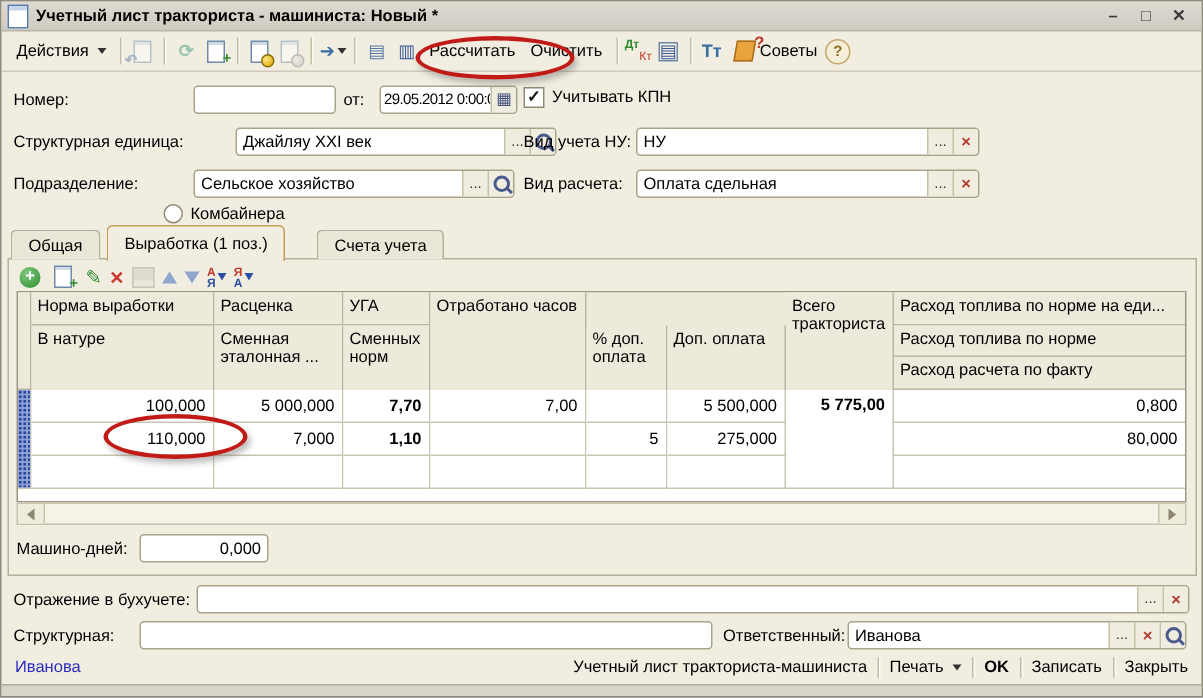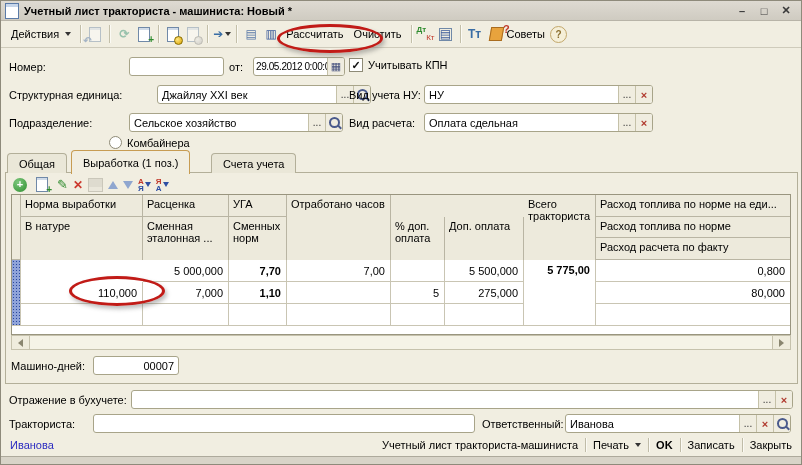--- a/index.html
+++ b/index.html
@@ -328,20 +328,21 @@
       <div class="th nb" style="grid-area:2/7/4/8;">Доп. оплата</div>
       <div class="th" style="grid-area:1/9/2/10;border-right:none;">Расход топлива по норме на еди...</div>
       <div class="th nb" style="grid-area:1/8/4/9;">Всего тракториста</div>
       <div class="th" style="grid-area:2/9/3/10;border-right:none;">Расход топлива по норме</div>
       <div class="th nb" style="grid-area:3/9/4/10;border-right:none;border-bottom:1px solid #B9B5A3;">Расход расчета по факту</div>
     </div>
     <div class="tbody">
       <div class="tgrid">
         <div class="rowmark"></div>
 
+        <div class="td" style="grid-area:1/2;">100,000</div>
         <div class="td" style="grid-area:1/3;">5 000,000</div>
         <div class="td bold" style="grid-area:1/4;">7,70</div>
         <div class="td" style="grid-area:1/5;">7,00</div>
         <div class="td" style="grid-area:1/6;"></div>
         <div class="td" style="grid-area:1/7;">5 500,000</div>
         <div class="td bold top" style="grid-area:1/8/4/9;">5 775,00</div>
         <div class="td" style="grid-area:1/9;border-right:none;">0,800</div>
 
         <div class="td" style="grid-area:2/2;">110,000</div>
         <div class="td" style="grid-area:2/3;">7,000</div>
@@ -368,33 +369,33 @@
     <span class="sbtn l">
         <span class="tri-l"></span>
       </span>
     <span class="sbtn r">
         <span class="tri-r"></span>
       </span>
   </div>
 
   <span class="lbl" style="left:10px;top:359px;z-index:2;">Машино-дней:</span>
   <div class="field" style="left:92px;top:355px;width:86px;z-index:2;">
-    <span class="fieldtext" style="text-align:right;">00007</span>
+    <span class="fieldtext" style="text-align:right;">0,000</span>
   </div>
 
   <span class="lbl" style="left:8px;top:393px;">Отражение в бухучете:</span>
   <div class="field" style="left:130px;top:389px;width:662px;">
     <span class="fieldtext"></span>
     <span class="fbtns">
       <span class="fbtn">...</span>
       <span class="fbtn clr">×</span>
     </span>
   </div>
 
-  <span class="lbl" style="left:8px;top:417px;">Тракториста:</span>
+  <span class="lbl" style="left:8px;top:417px;">Структурная:</span>
   <div class="field" style="left:92px;top:413px;width:382px;">
     <span class="fieldtext"></span>
   </div>
   <span class="lbl" style="left:481px;top:417px;">Ответственный:</span>
   <div class="field" style="left:564px;top:413px;width:226px;">
     <span class="fieldtext">Иванова</span>
     <span class="fbtns">
       <span class="fbtn">...</span>
       <span class="fbtn clr">×</span>
       <span class="fbtn">

